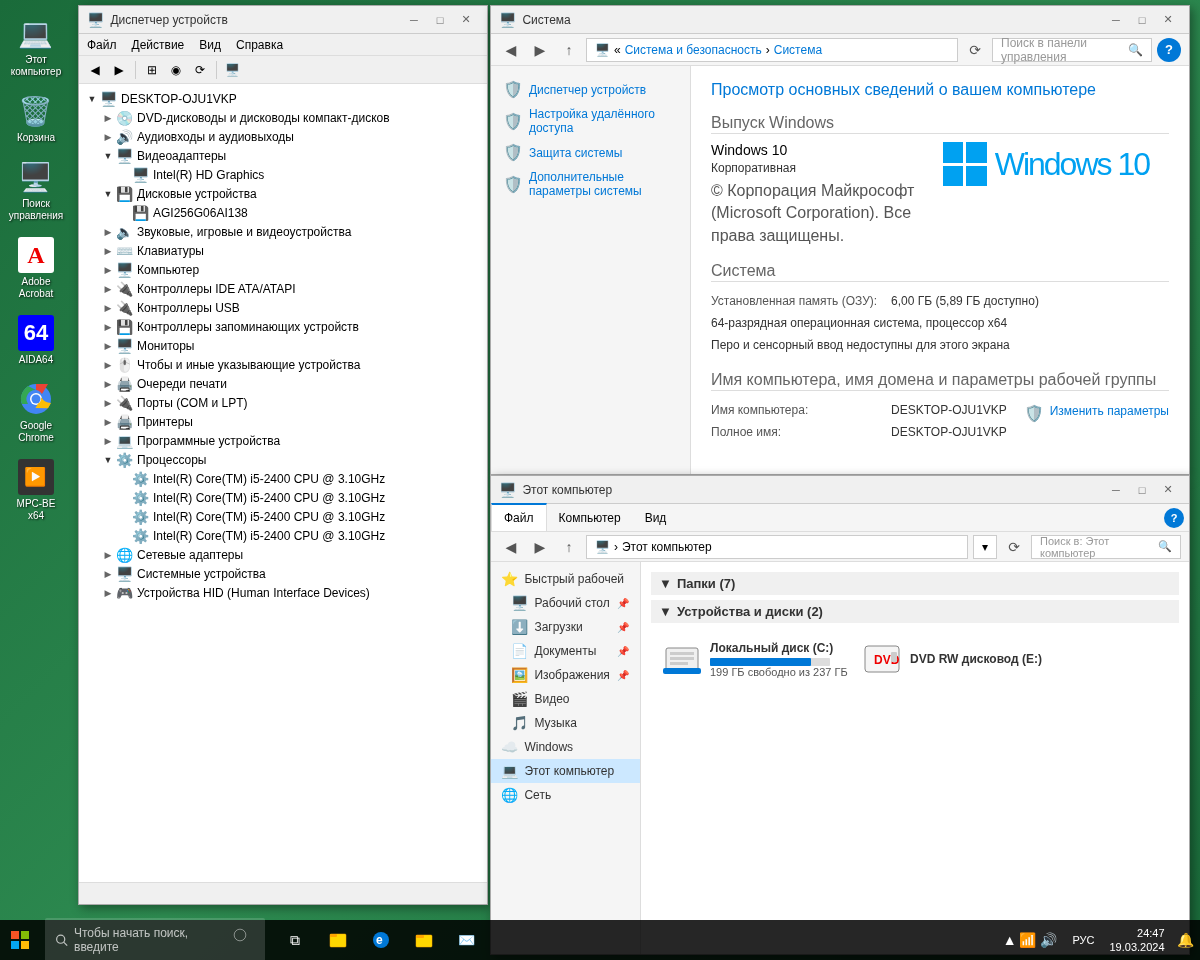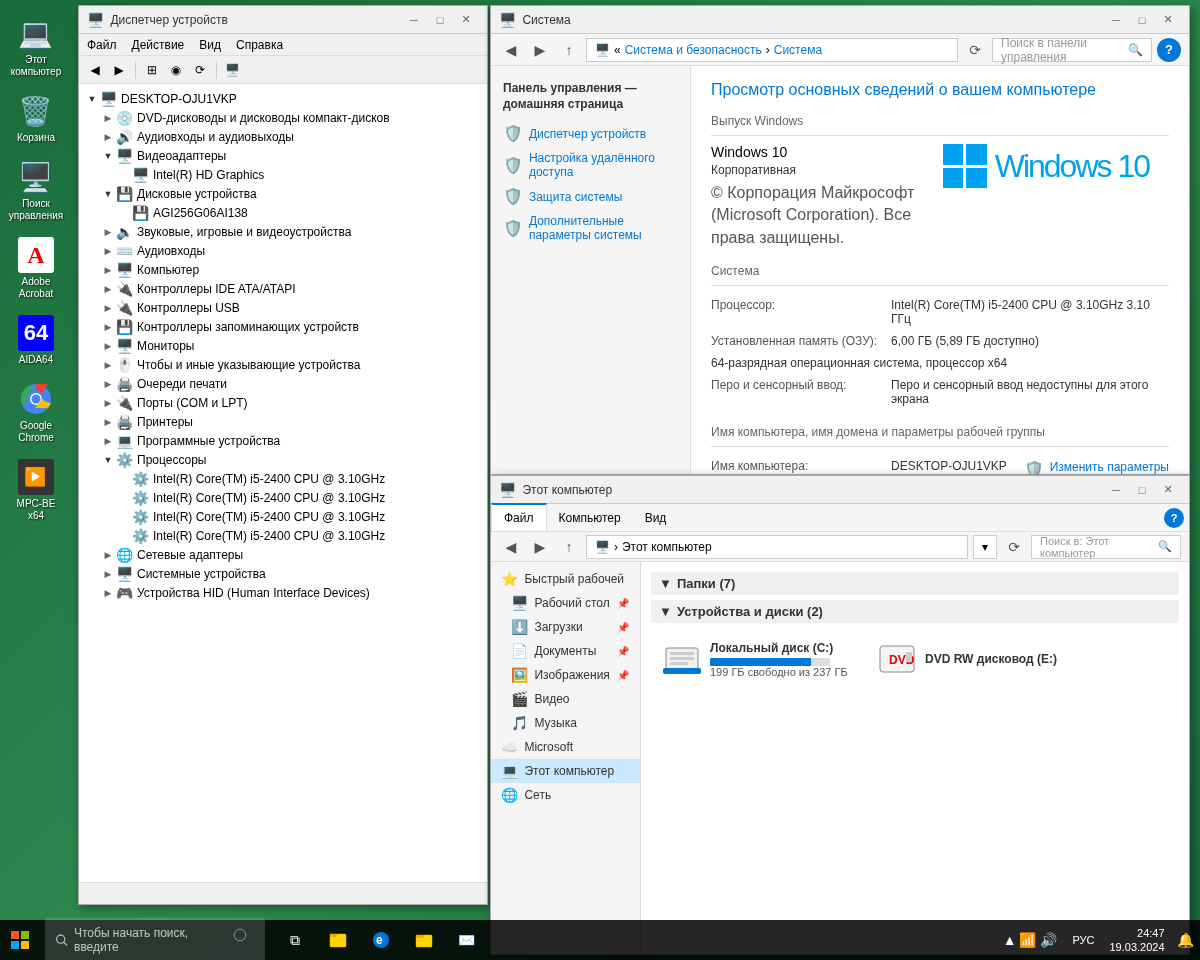--- a/index.html
+++ b/index.html
@@ -61,39 +61,39 @@
     .sys-search { width: 160px; height: 24px; border: 1px solid #ccc; background: white; padding: 0 8px; font-size: 12px; display: flex; align-items: center; gap: 4px; color: #999; }
     .sys-help { width: 24px; height: 24px; border-radius: 50%; background: #0078d7; color: white; display: flex; align-items: center; justify-content: center; font-weight: bold; font-size: 13px; cursor: pointer; }
     .sys-content { flex: 1; display: flex; overflow: hidden; }
     .sys-sidebar { width: 200px; background: #f5f5f5; border-right: 1px solid #ddd; padding: 10px 0; overflow-y: auto; }
     .sys-sidebar-title { padding: 5px 12px 8px; font-size: 12px; font-weight: bold; color: #333; line-height: 1.3; }
     .sys-sidebar-link { padding: 4px 12px; font-size: 12px; color: #0078d7; cursor: pointer; display: flex; align-items: center; gap: 6px; }
     .sys-sidebar-link .link-icon { font-size: 16px; color: #0078d7; }
     .sys-main { flex: 1; padding: 15px 20px; overflow-y: auto; }
     .sys-main-title { font-size: 16px; color: #0078d7; margin-bottom: 15px; font-weight: normal; }
     .sys-section { margin-bottom: 15px; }
-    .sys-section-title { font-size: 12px; color: #666; border-bottom: 1px solid #ddd; padding-bottom: 7px; margin-bottom: 8px; }
+    .sys-section-title { font-size: 16px; color: #666; border-bottom: 1px solid #ddd; padding-bottom: 1px; margin-bottom: 8px; }
     .sys-info-row { display: flex; padding: 4px 0; font-size: 12px; }
     .sys-info-label { width: 180px; color: #555; }
     .sys-info-value { flex: 1; color: #333; }
 
     
     .thispc-window { left: 490px; top: 475px; width: 700px; height: 480px; z-index: 20; }
     .thispc-ribbon { height: 28px; background: #f5f5f5; border-bottom: 1px solid #ddd; display: flex; align-items: center; }
     .ribbon-tab { padding: 0 12px; height: 28px; display: flex; align-items: center; font-size: 12px; cursor: pointer; }
     .ribbon-tab.active { background: white; border-top: 2px solid #0078d7; border-right: 1px solid #ddd; border-left: 1px solid #ddd; margin-top: -1px; }
     .thispc-toolbar { height: 30px; background: #f5f5f5; border-bottom: 1px solid #ddd; display: flex; align-items: center; padding: 0 8px; gap: 5px; }
     .thispc-content { flex: 1; display: flex; overflow: hidden; }
     .thispc-nav { width: 150px; background: #f5f5f5; border-right: 1px solid #ddd; padding: 5px 0; overflow-y: auto; }
     .nav-item { padding: 4px 10px; font-size: 12px; cursor: pointer; display: flex; align-items: center; gap: 6px; color: #333; }
     .nav-item.selected { background: #cce8ff; }
     .nav-item .nav-icon { font-size: 14px; }
     .thispc-main { flex: 1; padding: 10px; overflow-y: auto; background: white; }
     .section-header { padding: 4px 8px; font-size: 13px; font-weight: bold; color: #333; cursor: pointer; display: flex; align-items: center; gap: 5px; background: #f0f0f0; margin-bottom: 5px; }
-    .drives-grid { display: flex; gap: 15px; flex-wrap: wrap; margin-bottom: 10px; padding: 5px; }
+    .drives-grid { display: flex; flex-wrap: wrap; margin-bottom: 10px; padding: 5px; }
     .drive-item { display: flex; align-items: center; gap: 8px; padding: 5px; border: 1px solid transparent; cursor: pointer; min-width: 200px; }
     .drive-icon { width: 40px; height: 40px; display: flex; align-items: center; justify-content: center; font-size: 30px; position: relative; }
     .drive-progress { width: 120px; height: 8px; background: #ddd; border-radius: 1px; margin-top: 3px; }
     .drive-progress-fill { height: 100%; background: #0078d7; border-radius: 1px; }
     .drive-info { font-size: 11px; color: #555; }
     .drive-name { font-size: 12px; font-weight: bold; color: #333; }
 
     
     .dm-statusbar { height: 22px; background: #f0f0f0; border-top: 1px solid #ddd; display: flex; align-items: center; padding: 0 8px; font-size: 11px; color: #555; }
   </style>
@@ -223,21 +223,21 @@
         <span class="tree-indent" style="width:21px;"></span>
         <span class="tree-arrow">▶</span>
         <span class="tree-icon">🔈</span>
         <span class="tree-label">Звуковые, игровые и видеоустройства</span>
       </div>
 
       <div class="tree-item">
         <span class="tree-indent" style="width:21px;"></span>
         <span class="tree-arrow">▶</span>
         <span class="tree-icon">⌨️</span>
-        <span class="tree-label">Аудиовходы</span>
+        <span class="tree-label">Клавиатуры</span>
       </div>
 
       <div class="tree-item">
         <span class="tree-indent" style="width:21px;"></span>
         <span class="tree-arrow">▶</span>
         <span class="tree-icon">🖥️</span>
         <span class="tree-label">Компьютер</span>
       </div>
 
       <div class="tree-item">
@@ -381,21 +381,20 @@
       </div>
       <div class="sys-nav-btn">⟳</div>
       <div class="sys-search">
         <span>Поиск в панели управления</span>
         <span style="margin-left:auto;">🔍</span>
       </div>
       <div class="sys-help">?</div>
     </div>
     <div class="sys-content">
       <div class="sys-sidebar">
-        <div class="sys-sidebar-title">Панель управления — домашняя страница</div>
         <div class="sys-sidebar-link">
           <span class="link-icon">🛡️</span>
           <span>Диспетчер устройств</span>
         </div>
         <div class="sys-sidebar-link">
           <span class="link-icon">🛡️</span>
           <span>Настройка удалённого доступа</span>
         </div>
         <div class="sys-sidebar-link">
           <span class="link-icon">🛡️</span>
@@ -425,32 +424,27 @@
                 <div style="background:#00a1f1;"></div>
               </div>
               <div style="font-size:32px; color:#00a1f1; font-weight:200; letter-spacing:-2px;">Windows 10</div>
             </div>
           </div>
         </div>
 
         <div class="sys-section">
           <div class="sys-section-title">Система</div>
           <div class="sys-info-row">
-            <div class="sys-info-label">Процессор:</div>
-            <div class="sys-info-value">Intel(R) Core(TM) i5-2400 CPU @ 3.10GHz  3.10 ГГц</div>
-          </div>
-          <div class="sys-info-row">
             <div class="sys-info-label">Установленная память (ОЗУ):</div>
             <div class="sys-info-value">6,00 ГБ (5,89 ГБ доступно)</div>
           </div>
           <div class="sys-info-row">
             <div class="sys-info-value">64-разрядная операционная система, процессор x64</div>
           </div>
           <div class="sys-info-row">
-            <div class="sys-info-label">Перо и сенсорный ввод:</div>
             <div class="sys-info-value">Перо и сенсорный ввод недоступны для этого экрана</div>
           </div>
         </div>
 
         <div class="sys-section">
           <div class="sys-section-title">Имя компьютера, имя домена и параметры рабочей группы</div>
           <div style="display:flex;">
             <div style="flex:1;">
               <div class="sys-info-row">
                 <div class="sys-info-label">Имя компьютера:</div>
@@ -538,21 +532,21 @@
         <div class="nav-item" style="padding-left:20px;">
           <span class="nav-icon">🎬</span>
           <span>Видео</span>
         </div>
         <div class="nav-item" style="padding-left:20px;">
           <span class="nav-icon">🎵</span>
           <span>Музыка</span>
         </div>
         <div class="nav-item">
           <span class="nav-icon">☁️</span>
-          <span>Microsoft</span>
+          <span>Windows</span>
         </div>
         <div class="nav-item selected">
           <span class="nav-icon">💻</span>
           <span>Этот компьютер</span>
         </div>
         <div class="nav-item">
           <span class="nav-icon">🌐</span>
           <span>Сеть</span>
         </div>
       </div>

